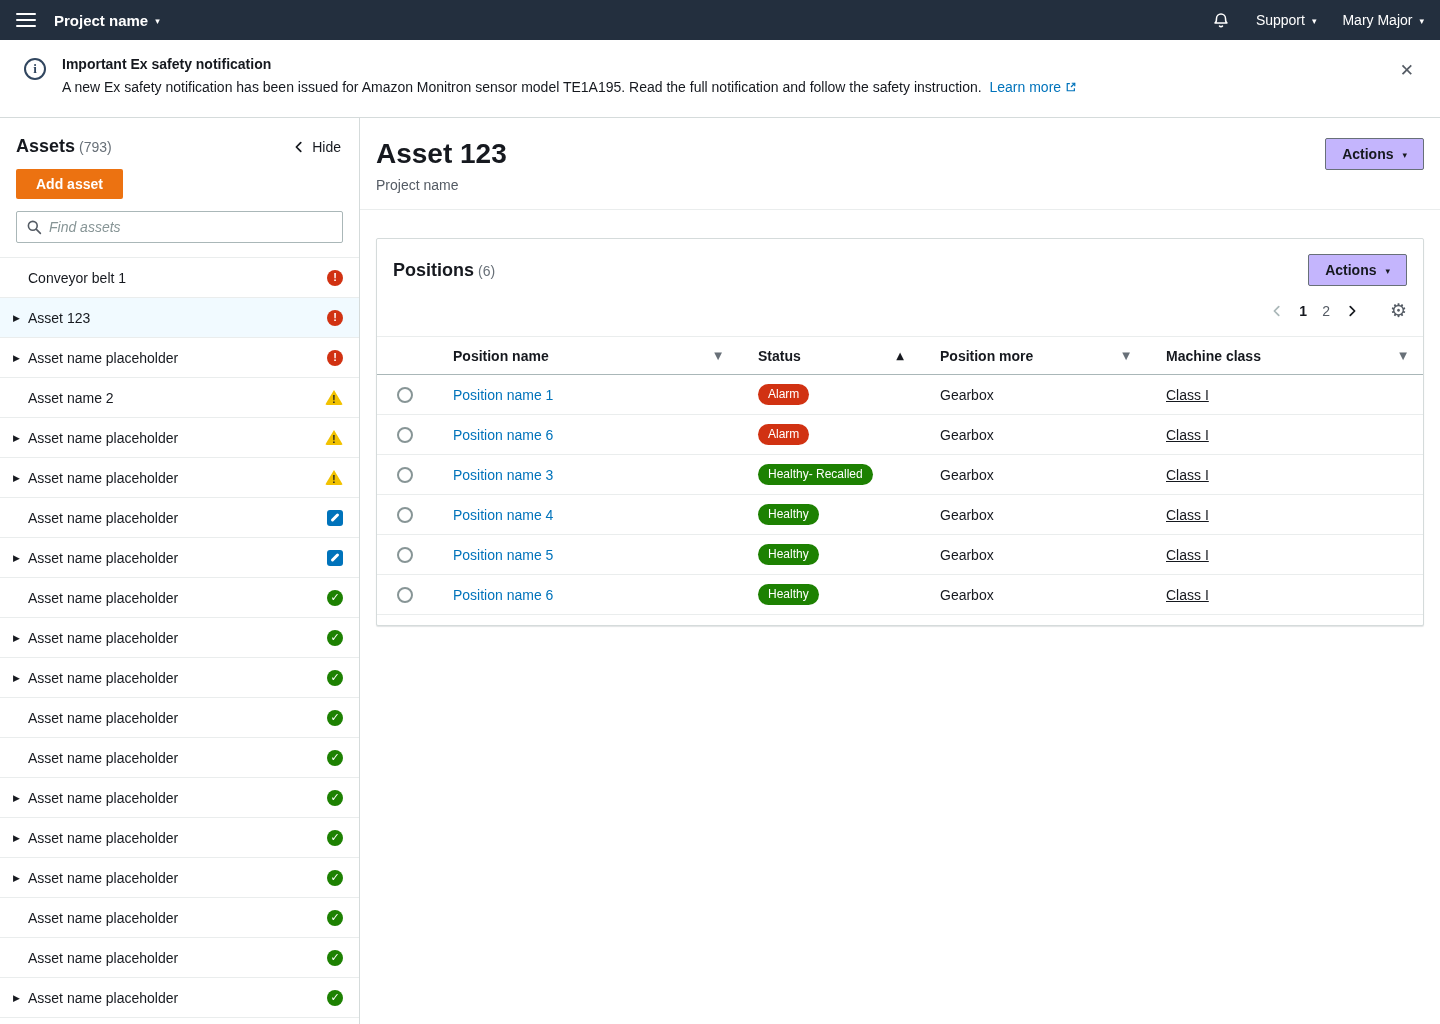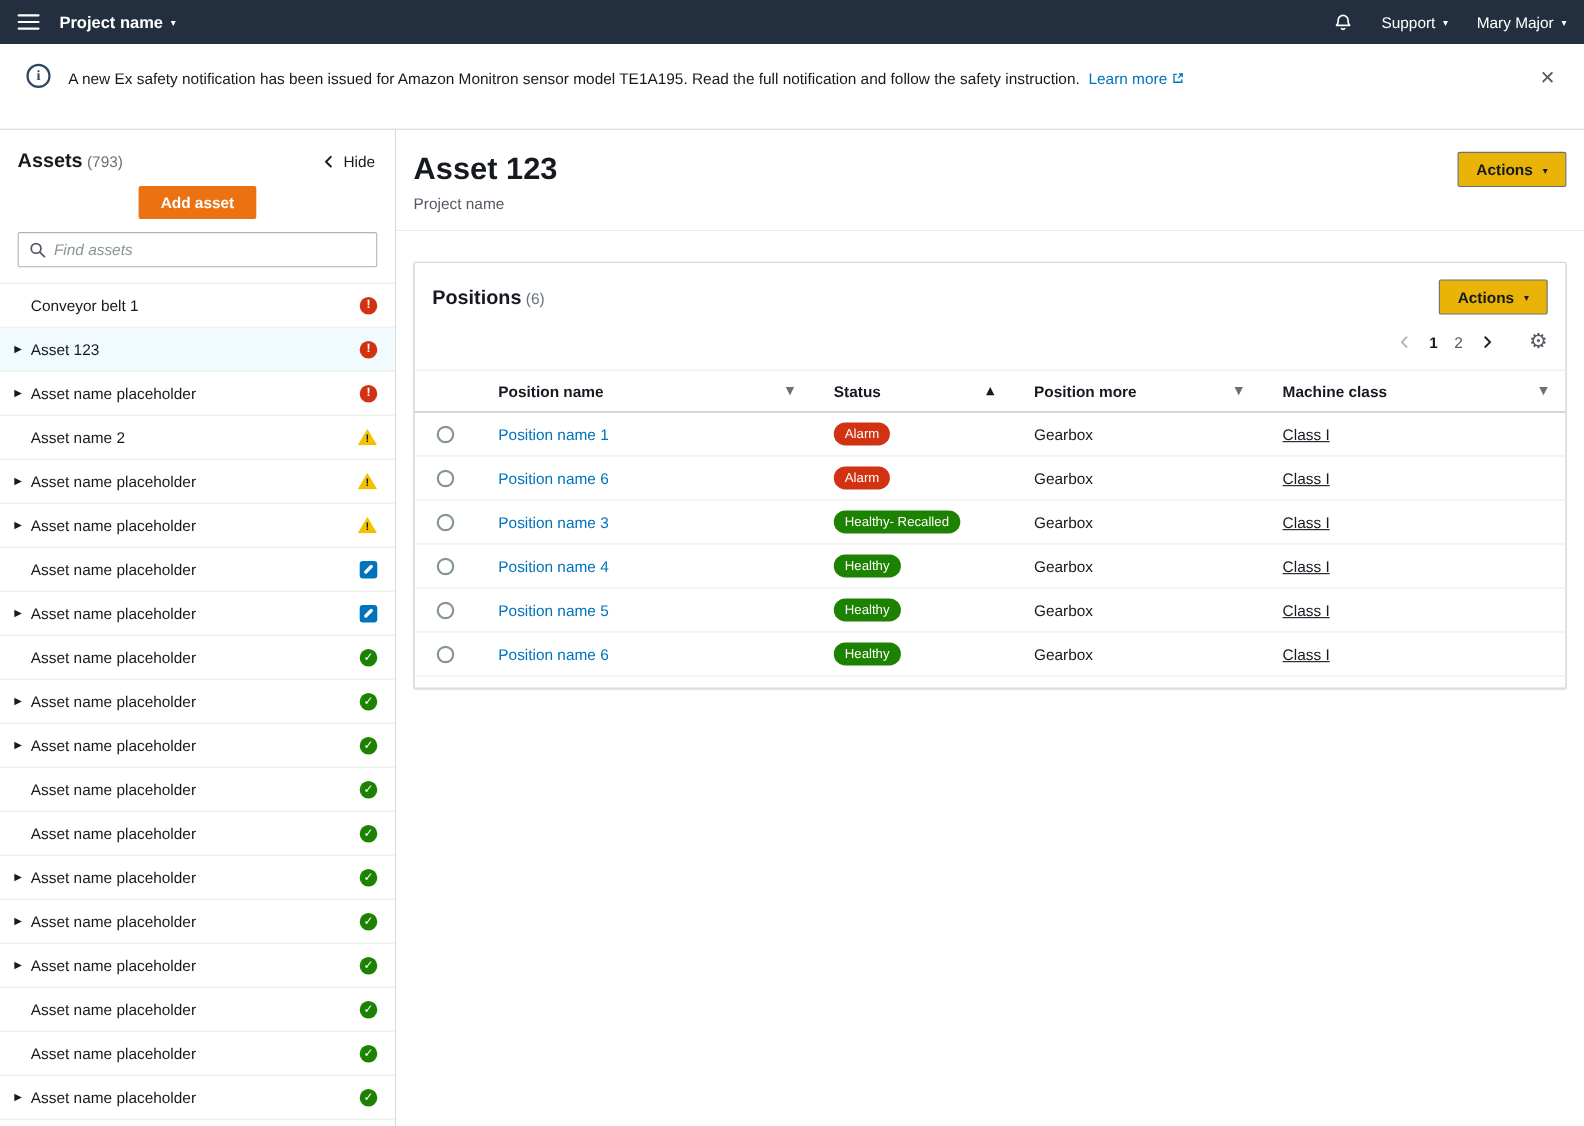--- a/index.html
+++ b/index.html
@@ -40,21 +40,21 @@
 
   
   .content { display:flex; height:906px; }
 
   
   .sidebar { width:360px; border-right:1px solid #d5dbdb; display:flex; flex-direction:column; background:#fff; padding-top:18px; }
   .sidebar-header { display:flex; align-items:center; justify-content:space-between; padding:0 18px 0 16px; }
   .assets-title { font-size:18px; font-weight:700; }
   .assets-count { color:#687078; font-weight:400; margin-left:4px; }
   .hide-btn { display:flex; align-items:center; gap:6px; cursor:pointer; color:#16191f; font-size:14px; }
-  .add-asset-row { display:flex; justify-content:center; padding:12px 32px 0; }
+  .add-asset-row { display:flex; justify-content:flex-start; padding:12px 16px 0; }
   .btn-primary {
     background:#ec7211; color:#fff; border:0; border-radius:2px;
     font-weight:700; font-size:14px; padding:7px 20px; cursor:pointer;
     font-family:inherit;
   }
   .search-wrap { position:relative; margin:12px 16px 14px; }
   .search-wrap svg { position:absolute; left:10px; top:8px; }
   .search-input {
     width:100%; height:32px; border:1px solid #aab7b8; border-radius:2px;
     padding:0 8px 0 32px; font-size:14px; font-family:inherit; color:#16191f;
@@ -83,21 +83,21 @@
 
   
   .main { flex:1; display:flex; flex-direction:column; background:#fff; overflow:hidden; }
   .main-header {
     display:flex; justify-content:space-between; align-items:flex-start;
     padding:20px 16px 16px; border-bottom:1px solid #eaeded;
   }
   .page-title { font-size:28px; font-weight:700; line-height:1.15; }
   .page-subtitle { color:#545b64; font-size:14px; margin-top:7px; }
   .btn-secondary {
-    background:#eab308; border:1px solid #687078; border-radius:2px;
+    background:#c4b5fd; border:1px solid #687078; border-radius:2px;
     font-weight:700; font-size:14px; color:#16191f; padding:7px 16px;
     display:inline-flex; align-items:center; gap:9px; cursor:pointer; font-family:inherit;
   }
   .btn-secondary .caret-down { color:#16191f; }
 
   .card {
     margin:28px 16px 0; border:1px solid #d5dbdb; background:#fff; border-radius:2px;
     box-shadow:0 1px 1px rgba(0,28,36,.12);
   }
   .card-header { display:flex; justify-content:space-between; align-items:center; padding:15px 16px 13px; }
@@ -168,20 +168,21 @@
     <div class="nav-item">
       <span>Mary Major</span>
       <span class="caret-down">▾</span>
     </div>
   </div>
 </header>
 
 <div class="banner">
   <div class="info-icon"></div>
   <div class="banner-text">
+    <div class="banner-title">Important Ex safety notification</div>
     <div class="banner-msg">
       <span>A new Ex safety notification has been issued for Amazon Monitron sensor model TE1A195. Read the full notification and follow the safety instruction.</span>
       <span class="banner-link">Learn more</span><span class="ext-icon"><svg width="12" height="12" viewBox="0 0 16 16" fill="none" stroke="#0073bb" stroke-width="1.6">
             <path d="M6.5 3.5 H3 V13 H12.5 V9.5"></path>
             <path d="M9 3 h4 v4"></path>
             <path d="M13 3 L8 8"></path>
           </svg></span>
     </div>
   </div>
   <span class="banner-close">✕</span>

